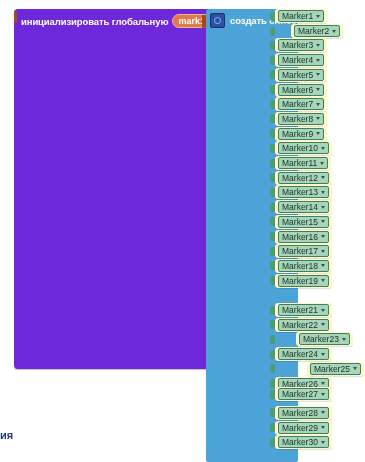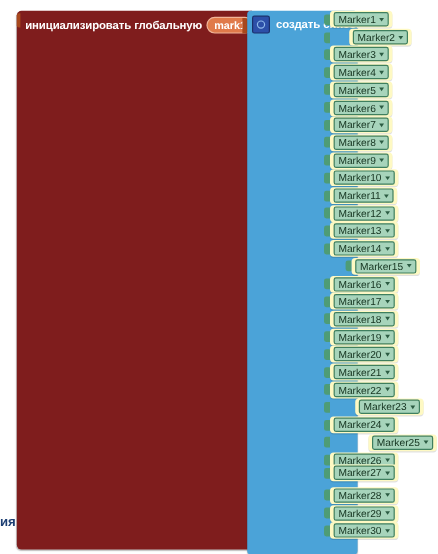--- a/index.html
+++ b/index.html
@@ -40,22 +40,22 @@
     position: absolute;
     left: 14px;
     top: 9px;
     width: 324px;
     height: 444px;
   }
   .init-body {
     position: absolute;
     left: 0; top: 0;
     width: 196px;
-    height: 449px;
-    background: #7f1d1d;
+    height: 360px;
+    background: #6d28d9;
     border-radius: 4px 0 0 4px;
     box-shadow: 0 1px 1px rgba(0,0,0,0.25);
   }
   
   .init-notch {
     position: absolute;
     left: 0px;
     top: 2px;
     width: 3px;
     height: 12px;
@@ -361,21 +361,21 @@
       </div>
       <div class="marker-row" style="top: 191.1px;">
         <div class="marker-plug"></div>
         <div class="marker-block">
           <div class="marker-field">
             <span class="marker-label">Marker14</span>
             <span class="dropdown-arrow"></span>
           </div>
         </div>
       </div>
-      <div class="marker-row" style="top: 205.8px; margin-left: 18px;">
+      <div class="marker-row" style="top: 205.8px;">
         <div class="marker-plug"></div>
         <div class="marker-block">
           <div class="marker-field">
             <span class="marker-label">Marker15</span>
             <span class="dropdown-arrow"></span>
           </div>
         </div>
       </div>
       <div class="marker-row" style="top: 220.5px;">
         <div class="marker-plug"></div>
@@ -406,29 +406,20 @@
       </div>
       <div class="marker-row" style="top: 264.6px;">
         <div class="marker-plug"></div>
         <div class="marker-block">
           <div class="marker-field">
             <span class="marker-label">Marker19</span>
             <span class="dropdown-arrow"></span>
           </div>
         </div>
       </div>
-      <div class="marker-row" style="top: 279.3px;">
-        <div class="marker-plug"></div>
-        <div class="marker-block">
-          <div class="marker-field">
-            <span class="marker-label">Marker20</span>
-            <span class="dropdown-arrow"></span>
-          </div>
-        </div>
-      </div>
       <div class="marker-row" style="top: 294px;">
         <div class="marker-plug"></div>
         <div class="marker-block">
           <div class="marker-field">
             <span class="marker-label">Marker21</span>
             <span class="dropdown-arrow"></span>
           </div>
         </div>
       </div>
       <div class="marker-row" style="top: 308.7px;">

